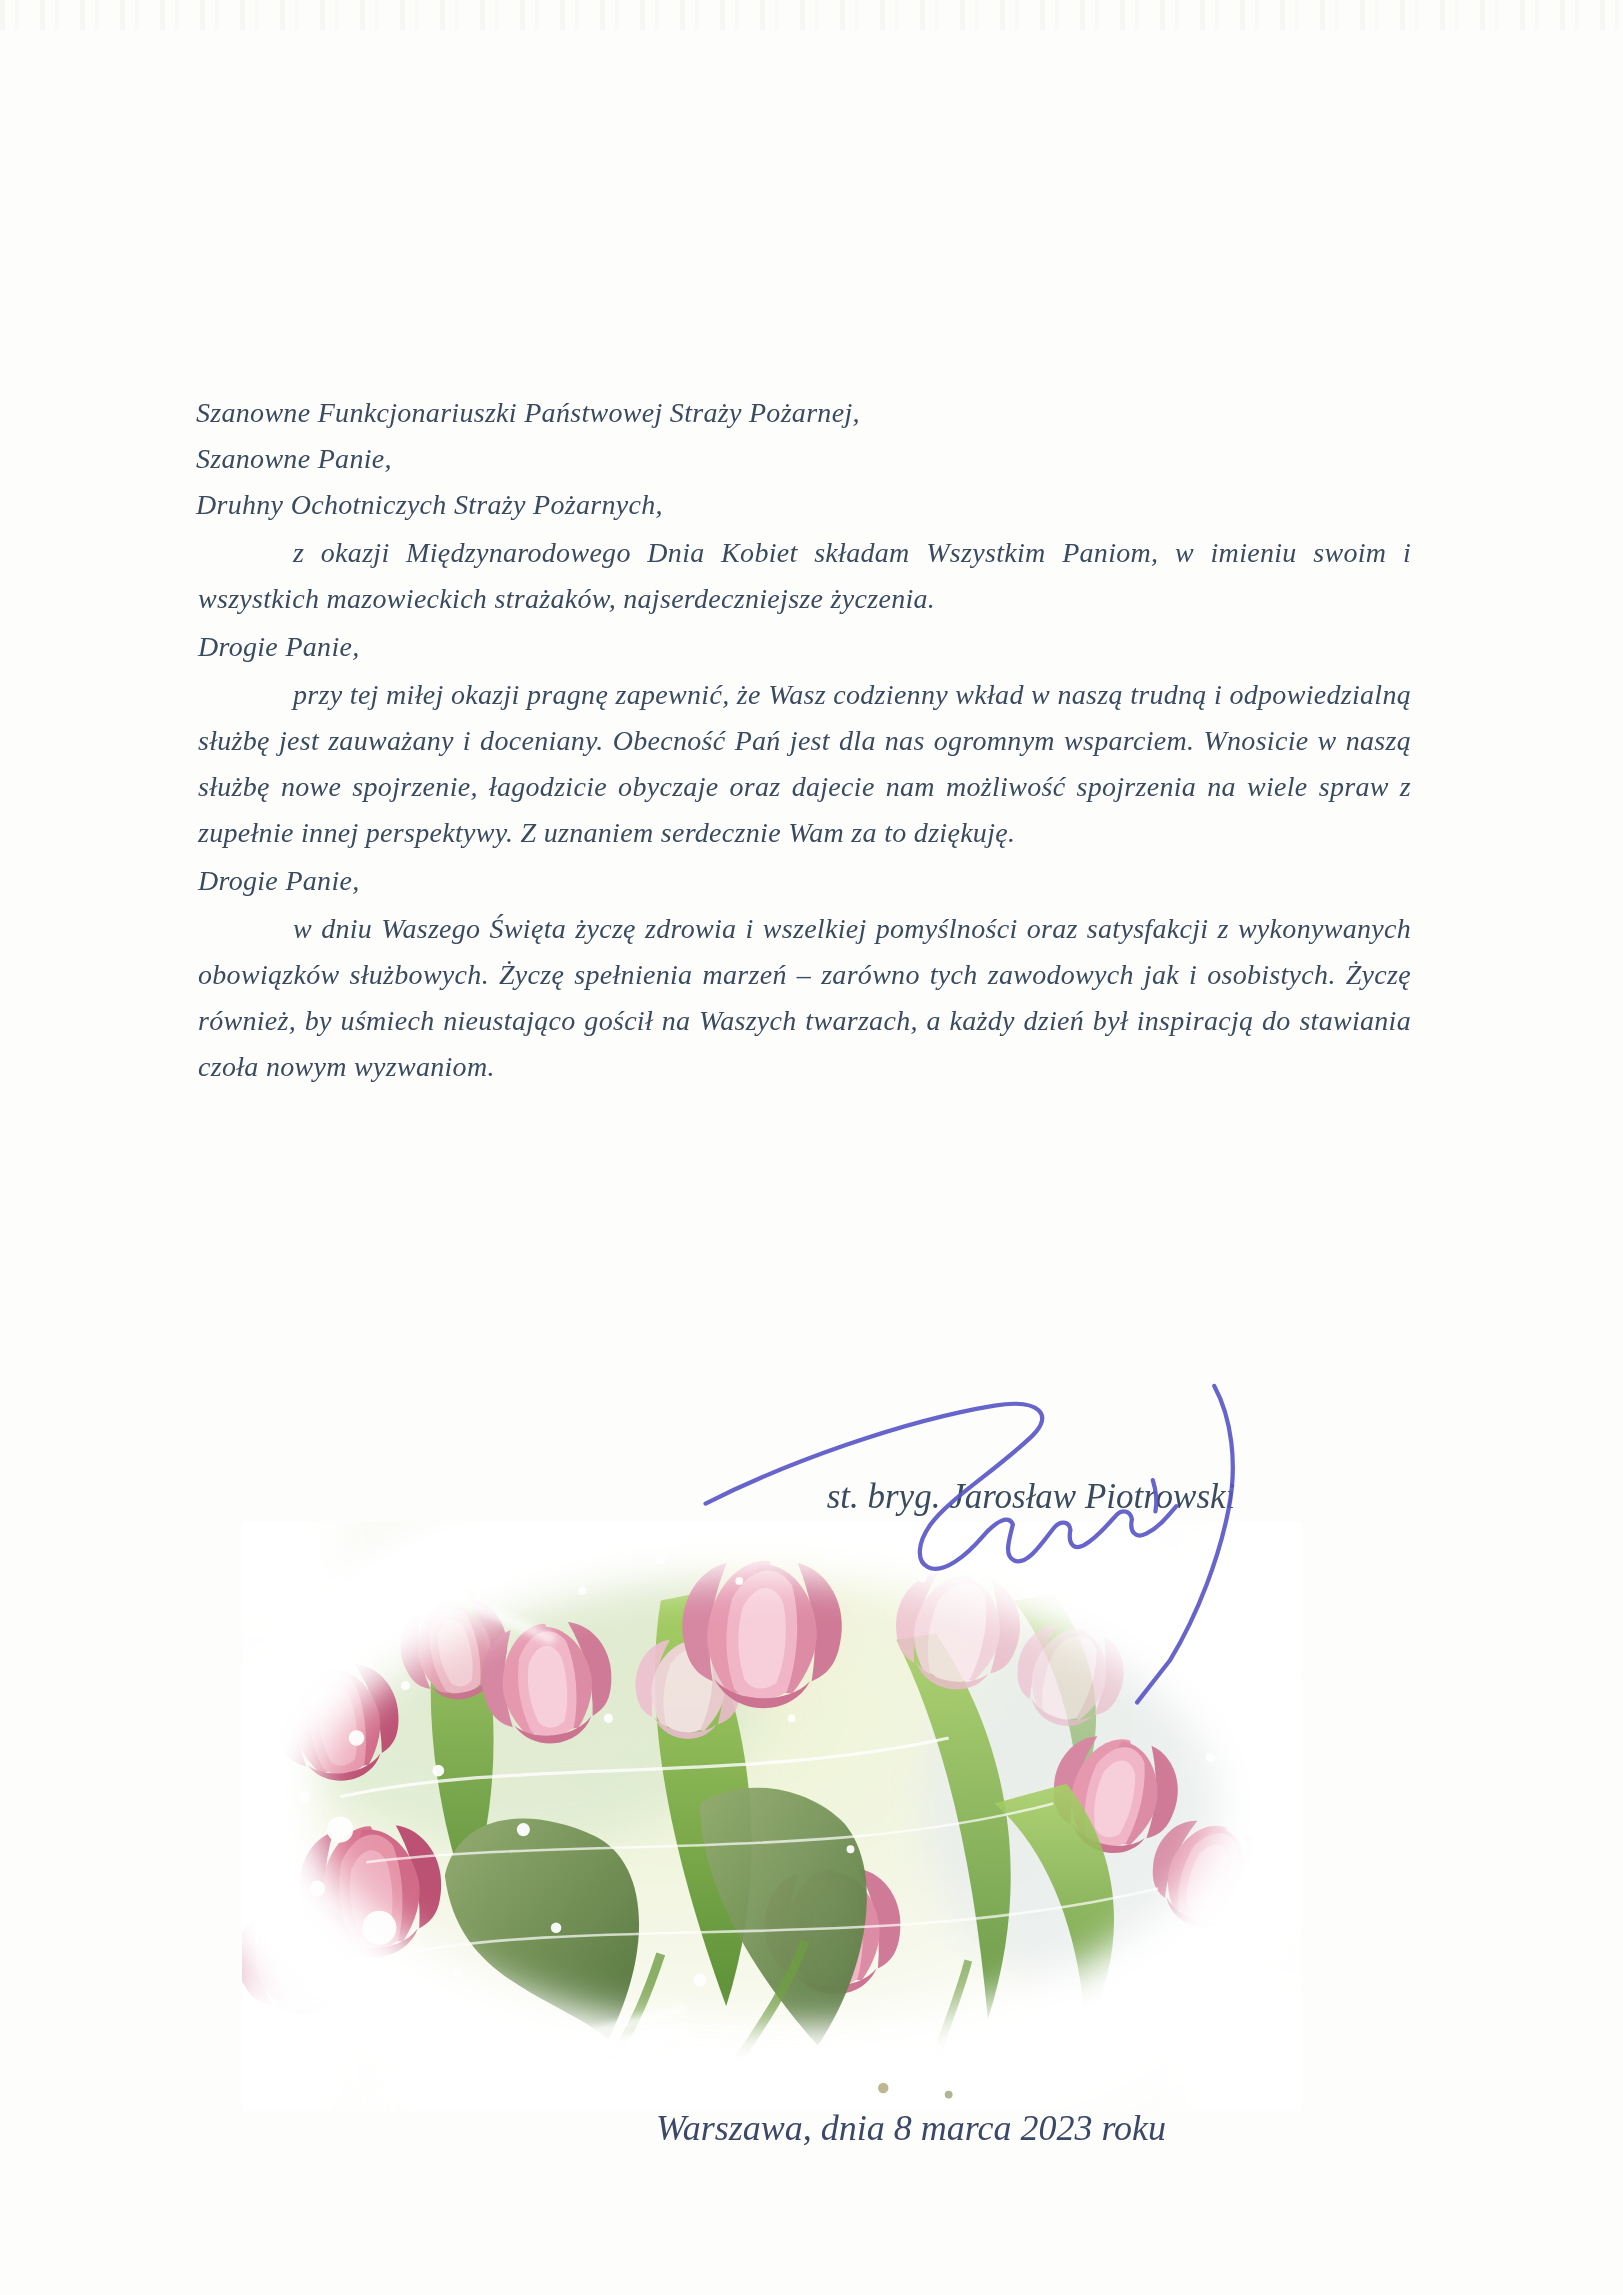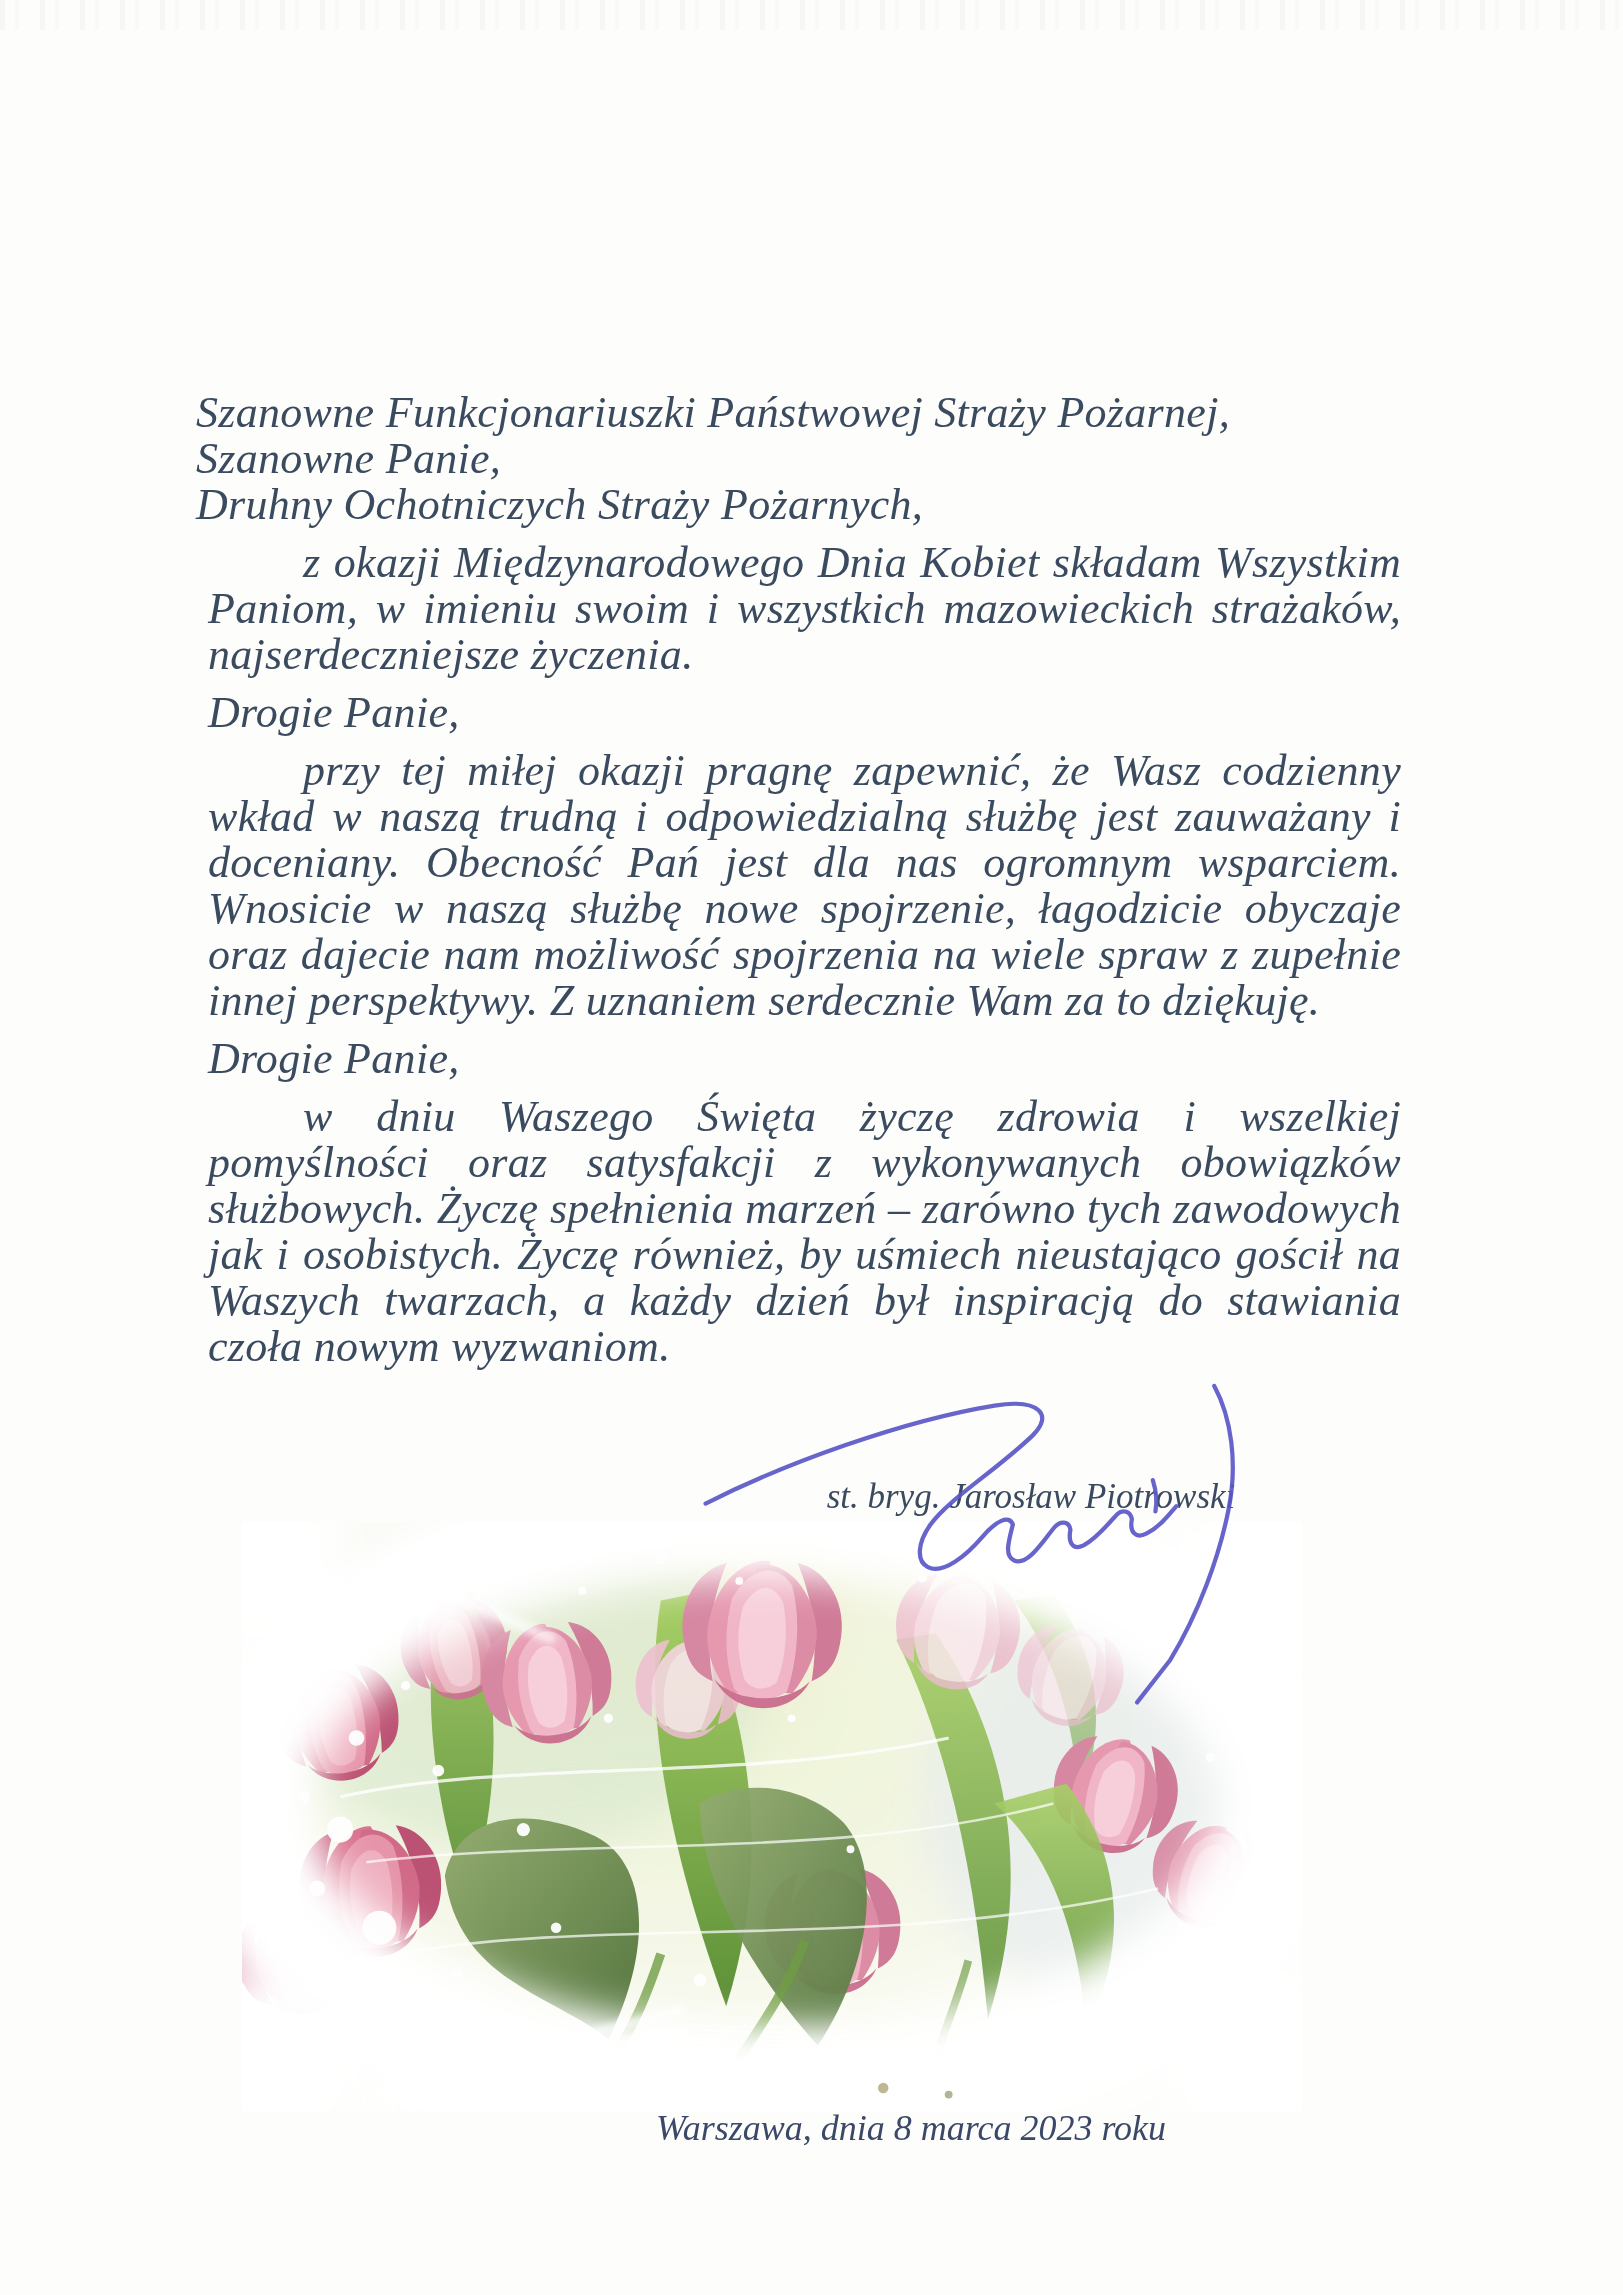--- a/index.html
+++ b/index.html
@@ -24,25 +24,25 @@
     position:absolute;left:0;top:0;width:100%;height:30px;
     background:repeating-linear-gradient(90deg,
       rgba(190,185,170,.18) 0 4.6px, rgba(255,255,255,0) 4.6px 15px,
       rgba(200,196,180,.12) 15px 19px, rgba(255,255,255,0) 19px 40px);
     opacity:.55;
   }
   .letter-body{
     position:absolute;
     left:196px; top:0;
     width:1217px;
-    font-size:44px;
+    font-size:28px;
     line-height:46px;
     letter-spacing:0.3px;
   }
-  .letter-body p{margin:12px;font-family:Liberation Serif, serif;}
+  .letter-body p{margin:2px;font-family:Liberation Serif, serif;}
   .salutation{margin-top:390px;}
   .para{text-align:justify;}
   .indent{text-indent:95px;}
   .para-intro{margin-top:47px;}
   .greeting-1{margin-top:17px;}
   .para-appreciation{margin-top:25px;}
   .greeting-2{margin-top:25px;}
   .para-wishes{margin-top:31px;}
 
   .signature-scribble{

